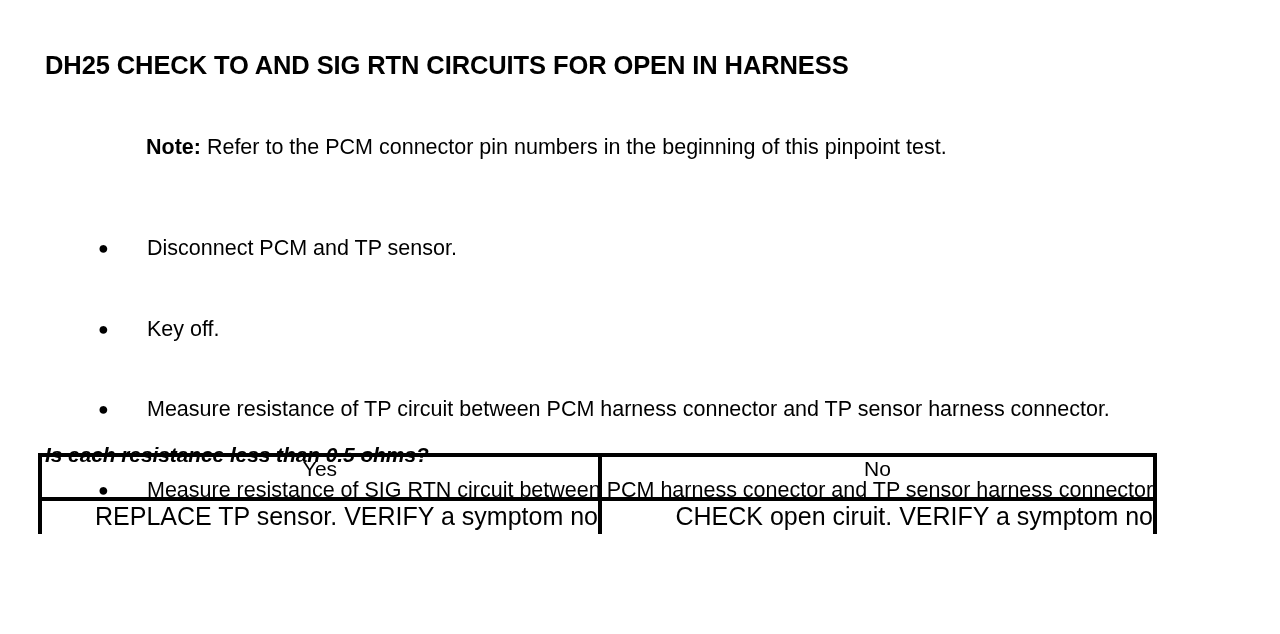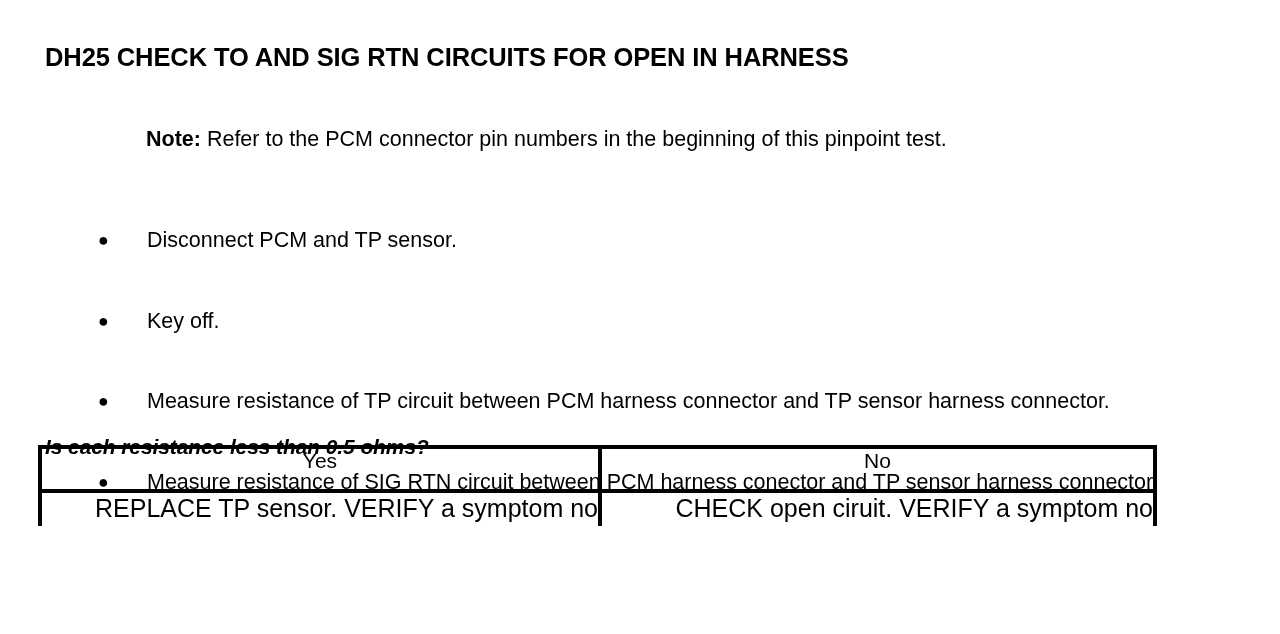--- a/index.html
+++ b/index.html
@@ -11,21 +11,21 @@
     width: 1280px;
     height: 634px;
     position: relative;
     font-family: "Liberation Sans", sans-serif;
     color: #000000;
     -webkit-font-smoothing: none;
   }
 
   .page {
     position: absolute;
-    left: 0; top: 0;
+    left: 0; top: 8px;
     width: 1280px;
     height: 526px;
     overflow: hidden;
   }
 
   
   .doc-title {
     position: absolute;
     left: 45px;
     top: 26px;

